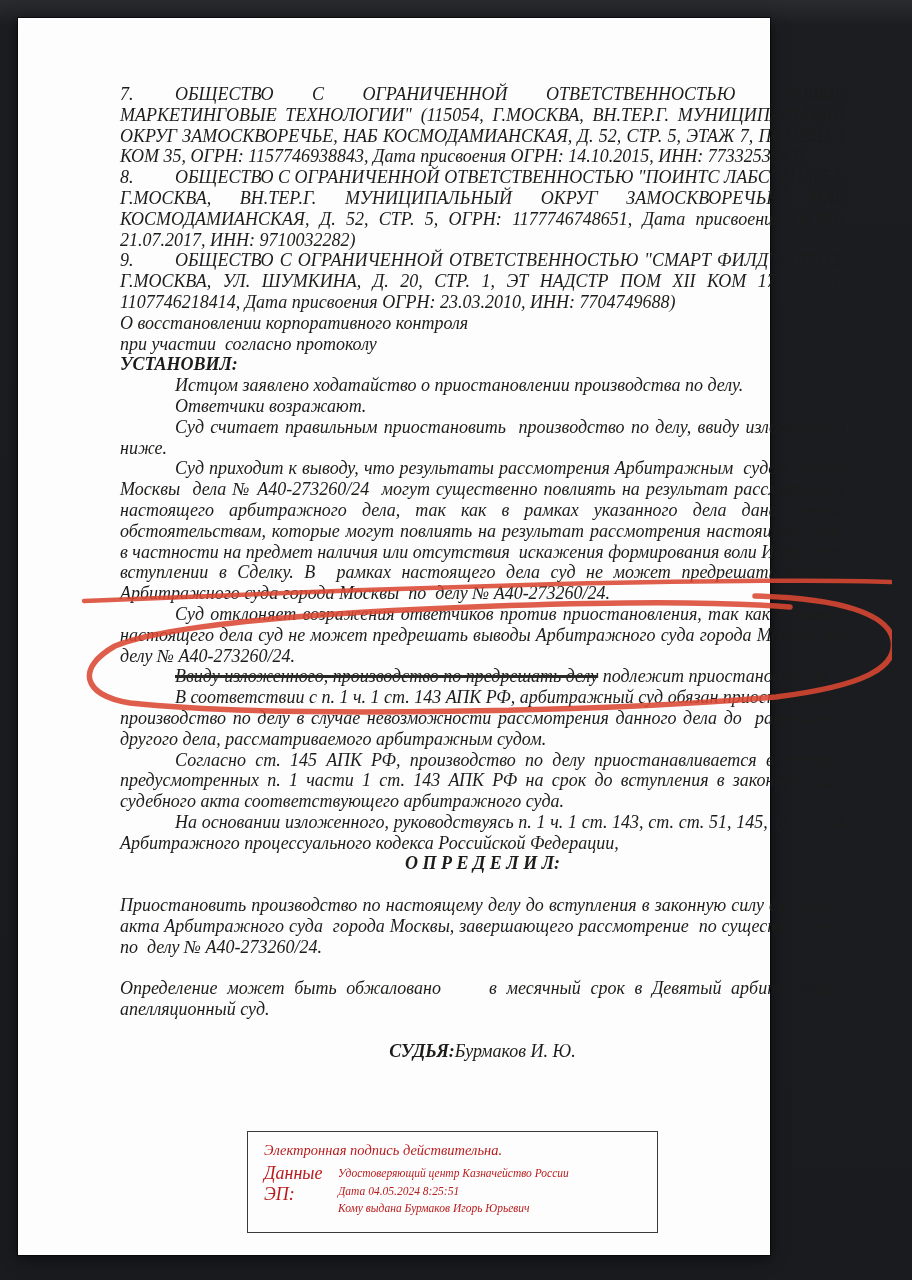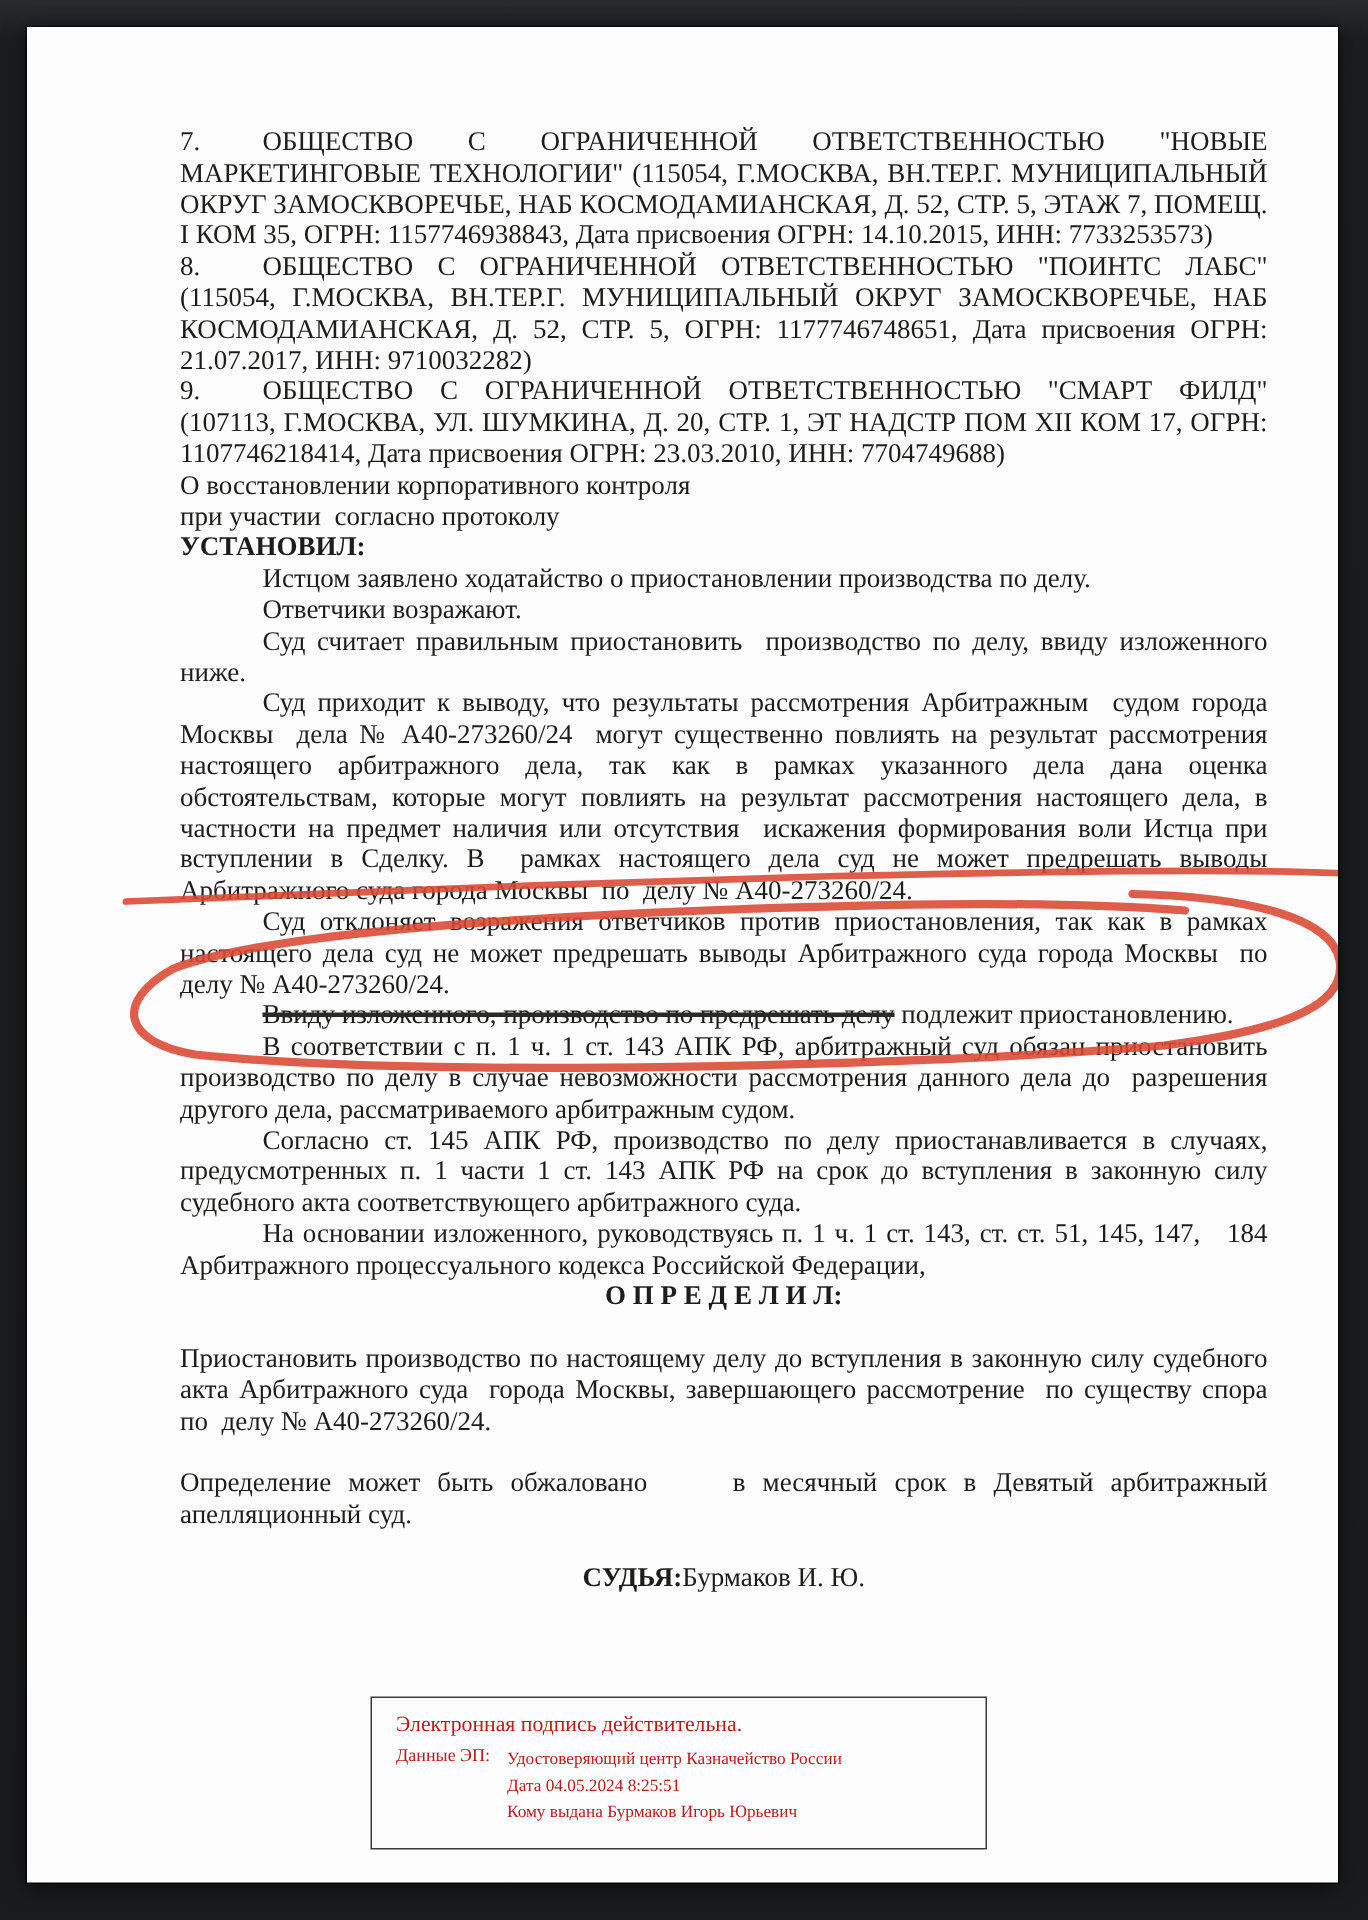--- a/index.html
+++ b/index.html
@@ -7,23 +7,24 @@
     --pen-red:#d94732; --strike-black:#2a2a28;
   }
   html,body{margin:0;padding:0;}
   body{
     width:912px;height:1280px;
     background:linear-gradient(180deg,#292b2e 0px,#1b1d20 26px,#191b1e 100%);
     font-family:"Liberation Serif","DejaVu Serif",serif;
     position:relative;overflow:hidden;
   }
   .page{
-    position:absolute;left:18px;top:18px;width:874px;height:1237px;
+    position:absolute;left:18px;top:18px;width:752px;height:1237px;
     background:var(--paper);
     box-shadow:0 0 0 1px rgba(0,0,0,.55),0 3px 14px rgba(0,0,0,.6);
+    font-style:italic;
   }
   .content{
     position:absolute;left:0;top:0;width:874px;box-sizing:border-box;
     padding:66px 47px 0 102px;
     color:var(--ink);font-size:18px;line-height:20.8px;
   }
   .content p{margin:0;padding:0;}
   .just{text-align:justify;}
   .ind{text-indent:55px;}
   .num{display:inline-block;width:55px;text-indent:0;}
@@ -35,21 +36,21 @@
   .overlay{position:absolute;left:0;top:0;width:874px;height:1237px;pointer-events:none;}
   .pen{fill:none;stroke:var(--pen-red);stroke-width:5.5;stroke-linecap:round;opacity:.88;}
   .pen.thin{stroke-width:4.5;}
   .sig-box{
     position:absolute;left:229px;top:1113px;width:411px;height:102px;
     box-sizing:border-box;border:1.5px solid #3a3a38;background:var(--paper);
     color:#b91c1c;padding:9px 12px 6px 16px;
   }
   .sig-line1{font-size:14.5px;line-height:19px;}
   .sig-row{display:flex;margin-top:3px;}
-  .sig-label{font-size:12px;width:74px;flex:0 0 74px;}
+  .sig-label{font-size:18px;width:74px;flex:0 0 74px;}
   .sig-col{font-size:11.5px;line-height:17.5px;padding-top:2px;}
 </style>
 </head>
 <body>
 
 <div class="page">
   <div class="content">
 
     <p class="just"><span class="num">7.</span><span>ОБЩЕСТВО С ОГРАНИЧЕННОЙ ОТВЕТСТВЕННОСТЬЮ "НОВЫЕ МАРКЕТИНГОВЫЕ ТЕХНОЛОГИИ" (115054, Г.МОСКВА, ВН.ТЕР.Г. МУНИЦИПАЛЬНЫЙ ОКРУГ ЗАМОСКВОРЕЧЬЕ, НАБ КОСМОДАМИАНСКАЯ, Д. 52, СТР. 5, ЭТАЖ 7, ПОМЕЩ. I КОМ 35, ОГРН: 1157746938843, Дата присвоения ОГРН: 14.10.2015, ИНН: 7733253573)</span></p>
 

